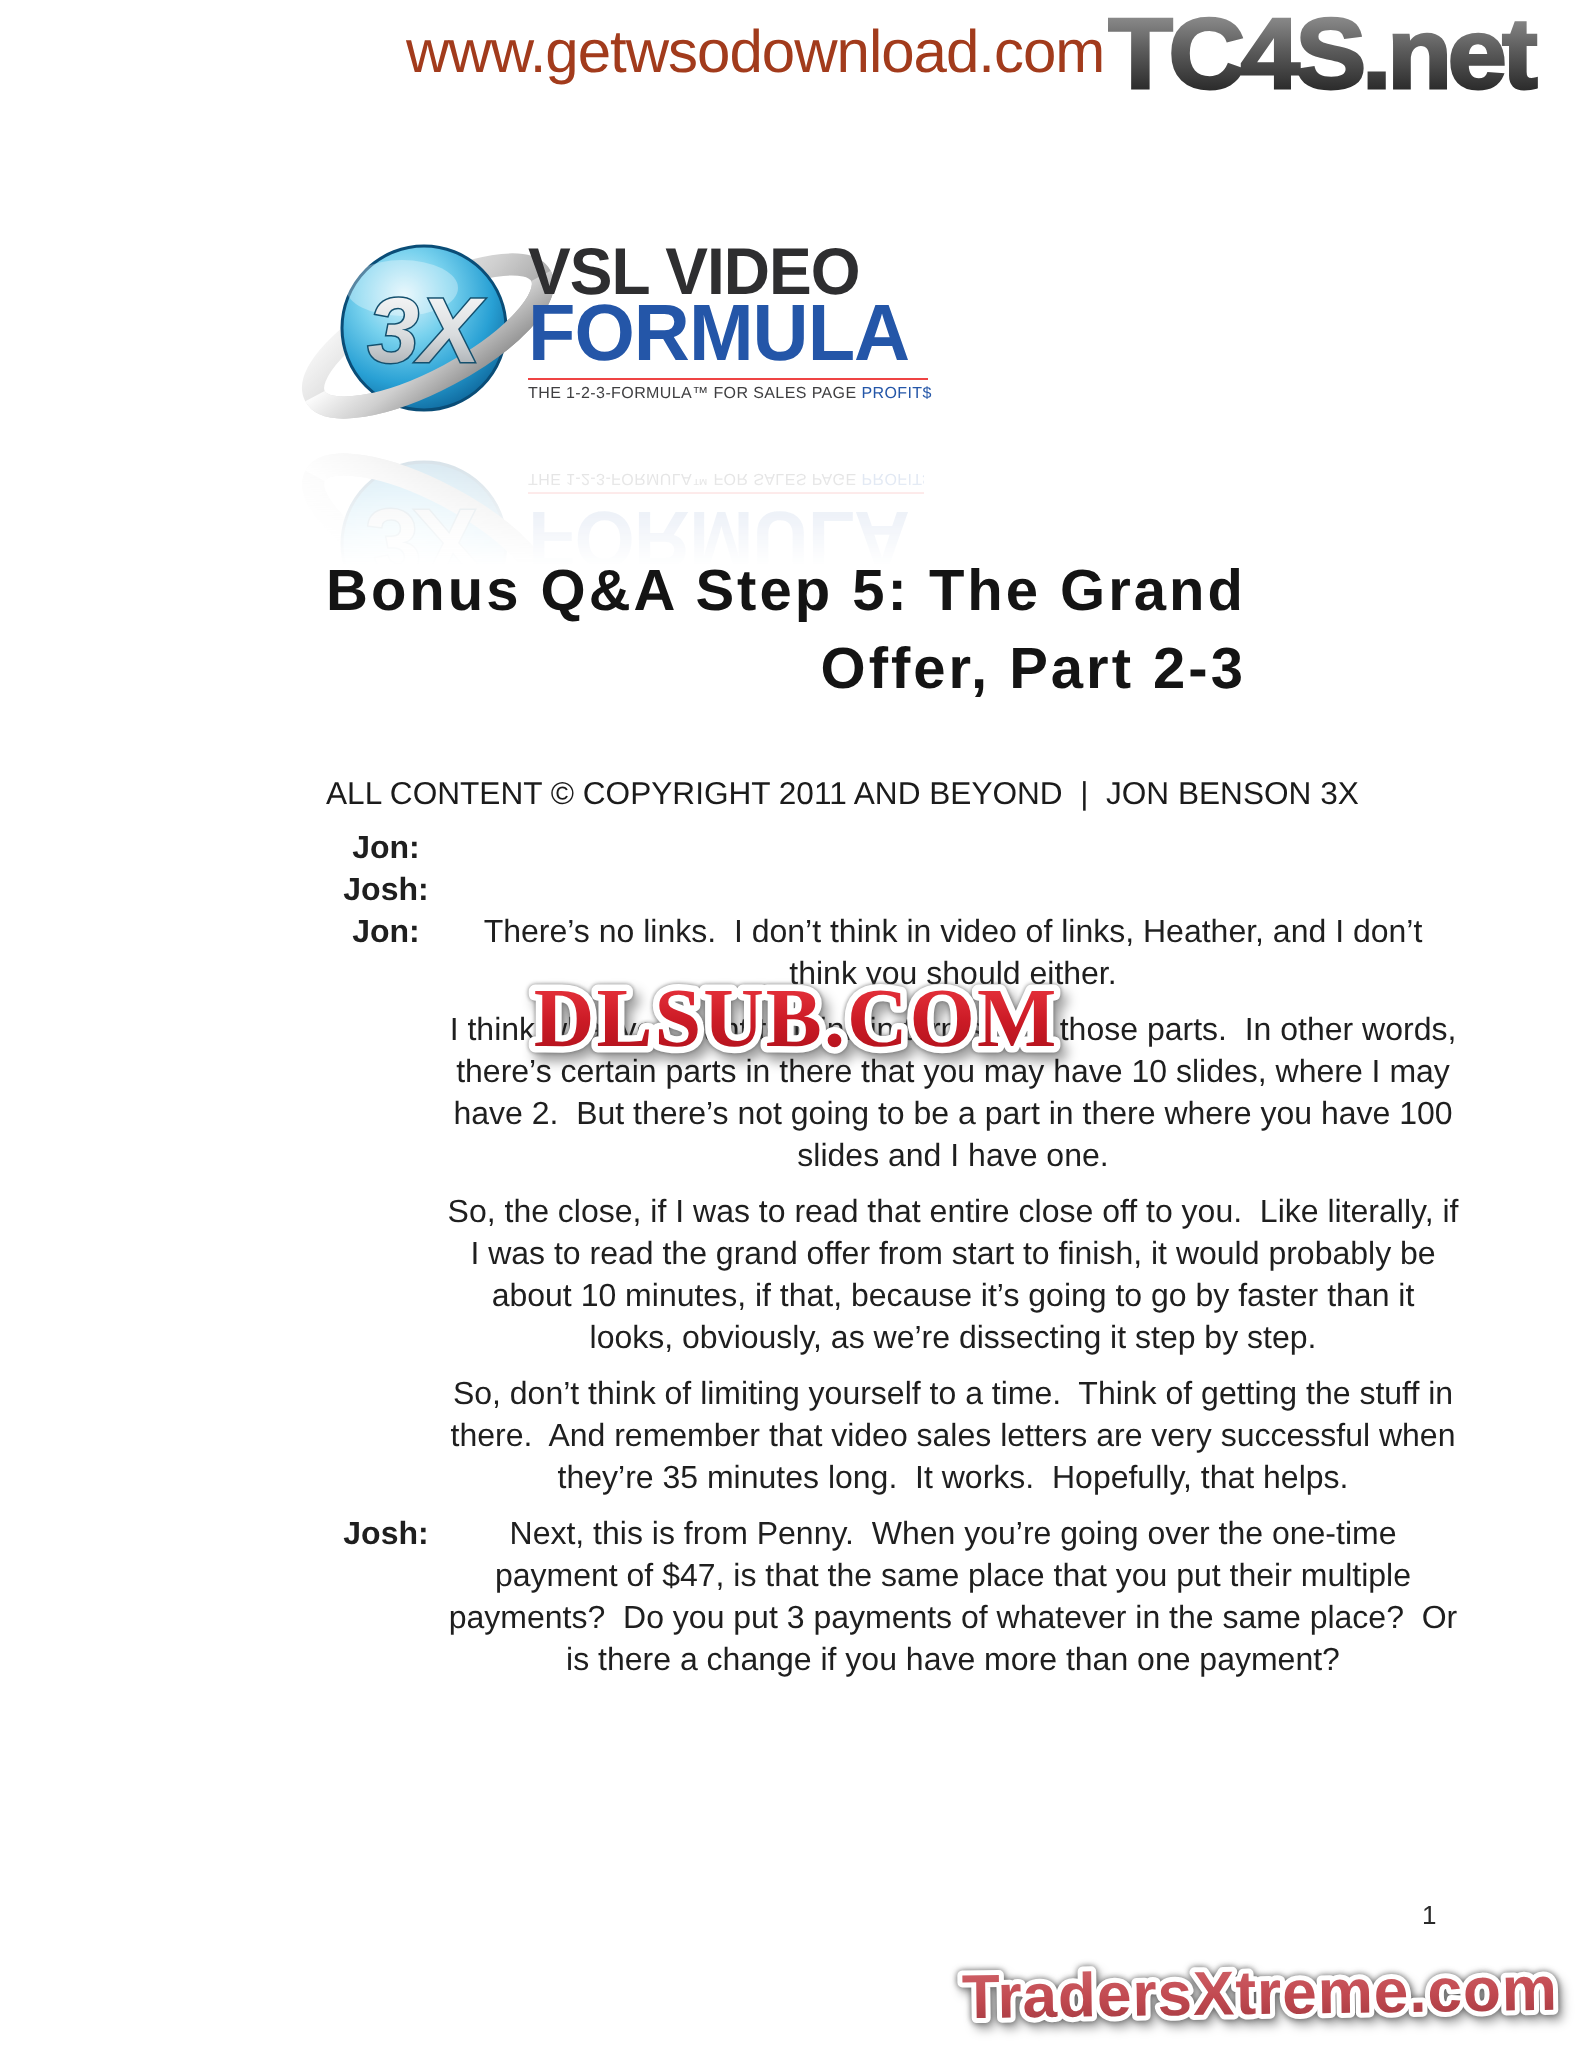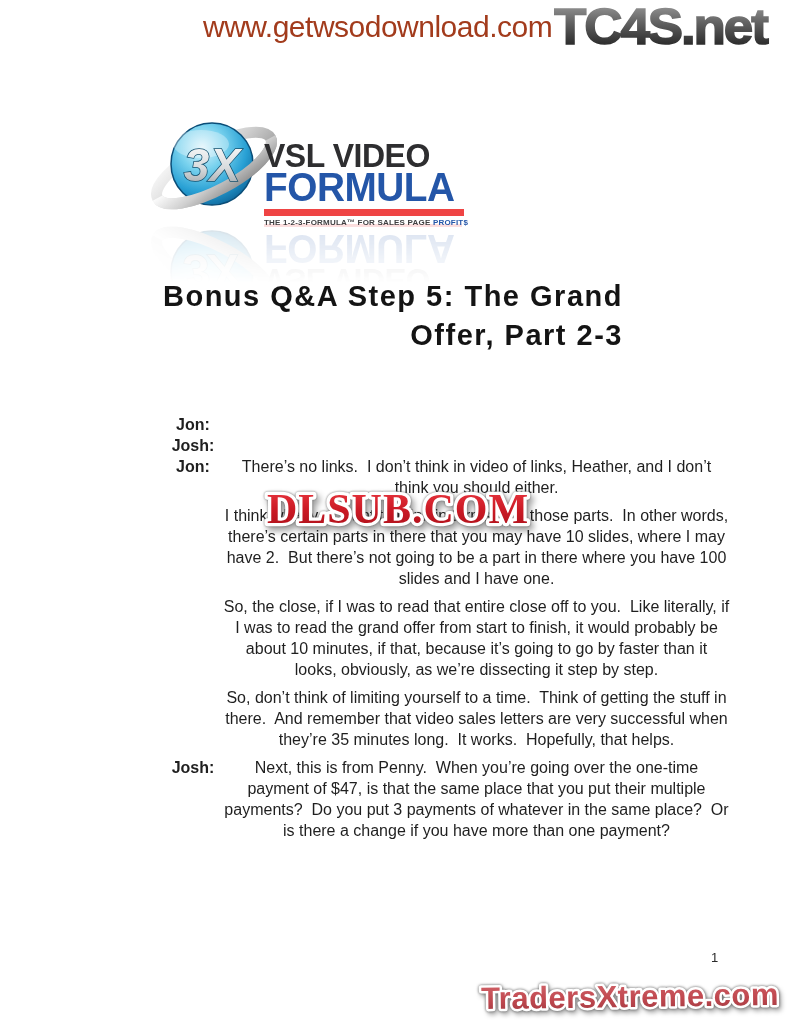--- a/index.html
+++ b/index.html
@@ -13,32 +13,32 @@
     font-size:30px;letter-spacing:-0.5px;line-height:36px;white-space:nowrap;
     color:#a23b1c;
   }
   .brand-svg{position:absolute;left:554px;top:2px;}
   
   .logo{
     position:absolute;left:132px;top:82px;width:330px;height:130px;
     -webkit-box-reflect: below 12px linear-gradient(to bottom, transparent 55%, rgba(0,0,0,0.18));
   }
   .globe-svg{position:absolute;left:0;top:0;}
-  .wordmark{position:absolute;left:132px;top:60px;width:200px;}
+  .wordmark{position:absolute;left:132px;top:40px;width:200px;}
   .wm-line1{
     font-size:33px;font-weight:bold;line-height:27px;letter-spacing:-0.5px;
     color:#2e2e30;transform:scaleX(0.97);transform-origin:left;white-space:nowrap;
   }
   .wm-line2{
     font-size:40px;font-weight:bold;line-height:37px;letter-spacing:-0.5px;
     color:#2456a8;transform:scaleX(0.97);transform-origin:left;white-space:nowrap;
   }
   .wm-tagline{
-    margin-top:3px;font-size:8px;font-weight:bold;letter-spacing:0.2px;
-    color:#3f3f41;white-space:nowrap;border-top:7px solid #ef4444;padding-top:2px;text-align:center;
+    margin-top:3px;font-size:8px;font-weight:normal;letter-spacing:0.2px;
+    color:#3f3f41;white-space:nowrap;border-top:1px solid #ef4444;padding-top:2px;text-align:center;
   }
   .wm-tagline .accent{color:#2456a8;}
   
   .doc-title{
     position:absolute;left:163px;top:277px;
     font-size:29px;font-weight:bold;letter-spacing:1.5px;line-height:39px;
     color:#141414;white-space:nowrap;text-align:right;
   }
   .doc-copyright{
     position:absolute;left:163px;top:349px;
@@ -121,20 +121,21 @@
       <div class="wm-tagline"><span>THE 1-2-3-FORMULA™ FOR SALES PAGE </span><span class="accent">PROFIT$</span></div>
     </div>
   </div>
 
   <div class="doc-title">
     <div>Bonus Q&amp;A Step 5:  The Grand</div>
     <div>Offer, Part 2-3</div>
   </div>
 
   <div class="doc-copyright">
+    <div>ALL CONTENT © COPYRIGHT 2011 AND BEYOND  |  JON BENSON 3X</div>
   </div>
 
   <div class="dialogue">
 
     <div class="entry">
       <div class="speaker">Jon:</div>
     </div>
 
     <div class="entry">
       <div class="speaker">Josh:</div>

